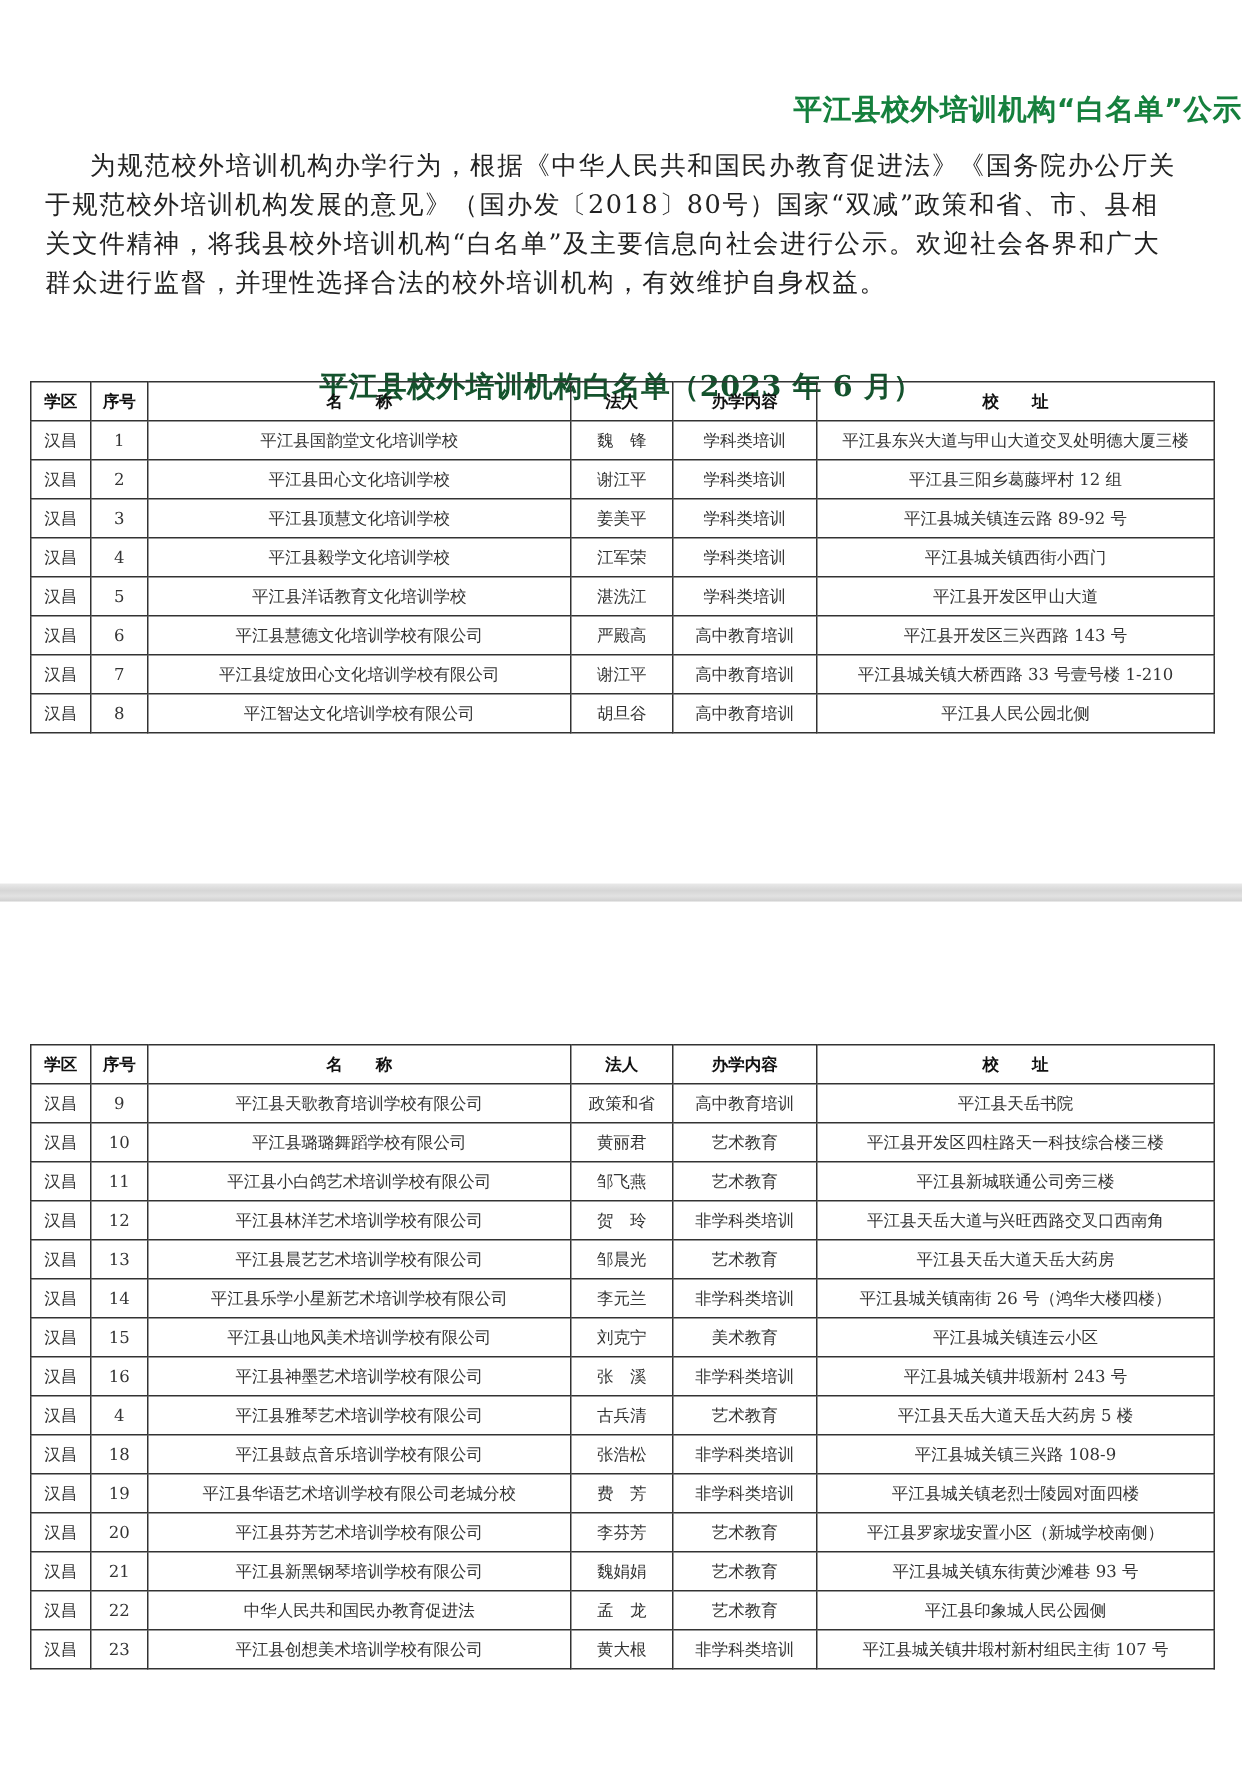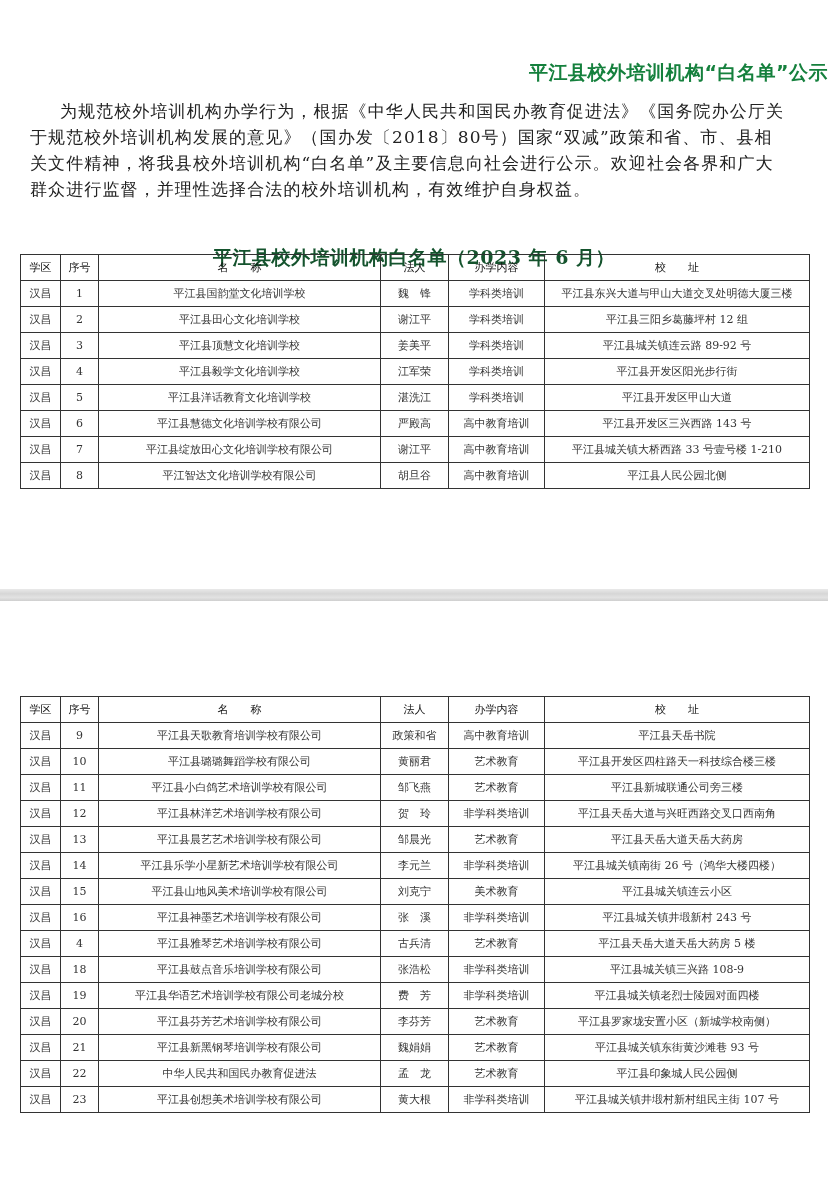--- a/index.html
+++ b/index.html
@@ -11,21 +11,21 @@
   .intro { position: absolute; left: 30px; width: 760px; top: 98px;
            font-family: "DejaVu Serif", "Liberation Serif", serif; font-size: 17px;
            line-height: 26px; color: #222; text-indent: 30px; letter-spacing: 1.1px; }
   .subtitle { position: absolute; left: 0; width: 828px; top: 229px; text-align: center;
               font-family: "DejaVu Serif", "Liberation Serif", serif; font-weight: bold;
               font-size: 19px; color: #14532d; letter-spacing: 0.5px; margin-top: 16px; }
   table.roster { position: absolute; left: 20px; width: 789px; border-collapse: collapse;
                  table-layout: fixed; font-size: 11px; }
   table.roster td, table.roster th { border: 1px solid #333; text-align: center;
                  padding: 0; height: 25px; white-space: nowrap; overflow: hidden; }
-  table.roster th { font-family: "DejaVu Sans", "Liberation Sans", sans-serif; font-weight: normal;
+  table.roster th { font-family: "DejaVu Sans", "Liberation Sans", sans-serif; font-weight: bold;
                     font-size: 11px; color: #111; }
   table.roster td { font-family: "DejaVu Serif", "Liberation Serif", serif; color: #333; }
   #table1 { top: 254px; }
   #table2 { top: 696px; }
   .col-district { width: 40px; } .col-no { width: 38px; } .col-name { width: 282px; }
   .col-person { width: 68px; } .col-content { width: 96px; } .col-address { width: 265px; }
   .page-sep { position: absolute; left: 0; top: 589px; width: 828px; height: 12px;
               background: linear-gradient(#e9e9e9, #d6d6d6 40%, #e2e2e2 70%, #cfcfcf); }
 </style>
 </head>
@@ -78,21 +78,21 @@
         <td>姜美平</td>
         <td>学科类培训</td>
         <td>平江县城关镇连云路 89-92 号</td>
       </tr>
       <tr>
         <td>汉昌</td>
         <td>4</td>
         <td>平江县毅学文化培训学校</td>
         <td>江军荣</td>
         <td>学科类培训</td>
-        <td>平江县开发区阳光步行街</td>
+        <td>平江县城关镇西街小西门</td>
       </tr>
       <tr>
         <td>汉昌</td>
         <td>5</td>
         <td>平江县洋话教育文化培训学校</td>
         <td>湛洗江</td>
         <td>学科类培训</td>
         <td>平江县开发区甲山大道</td>
       </tr>
       <tr>

